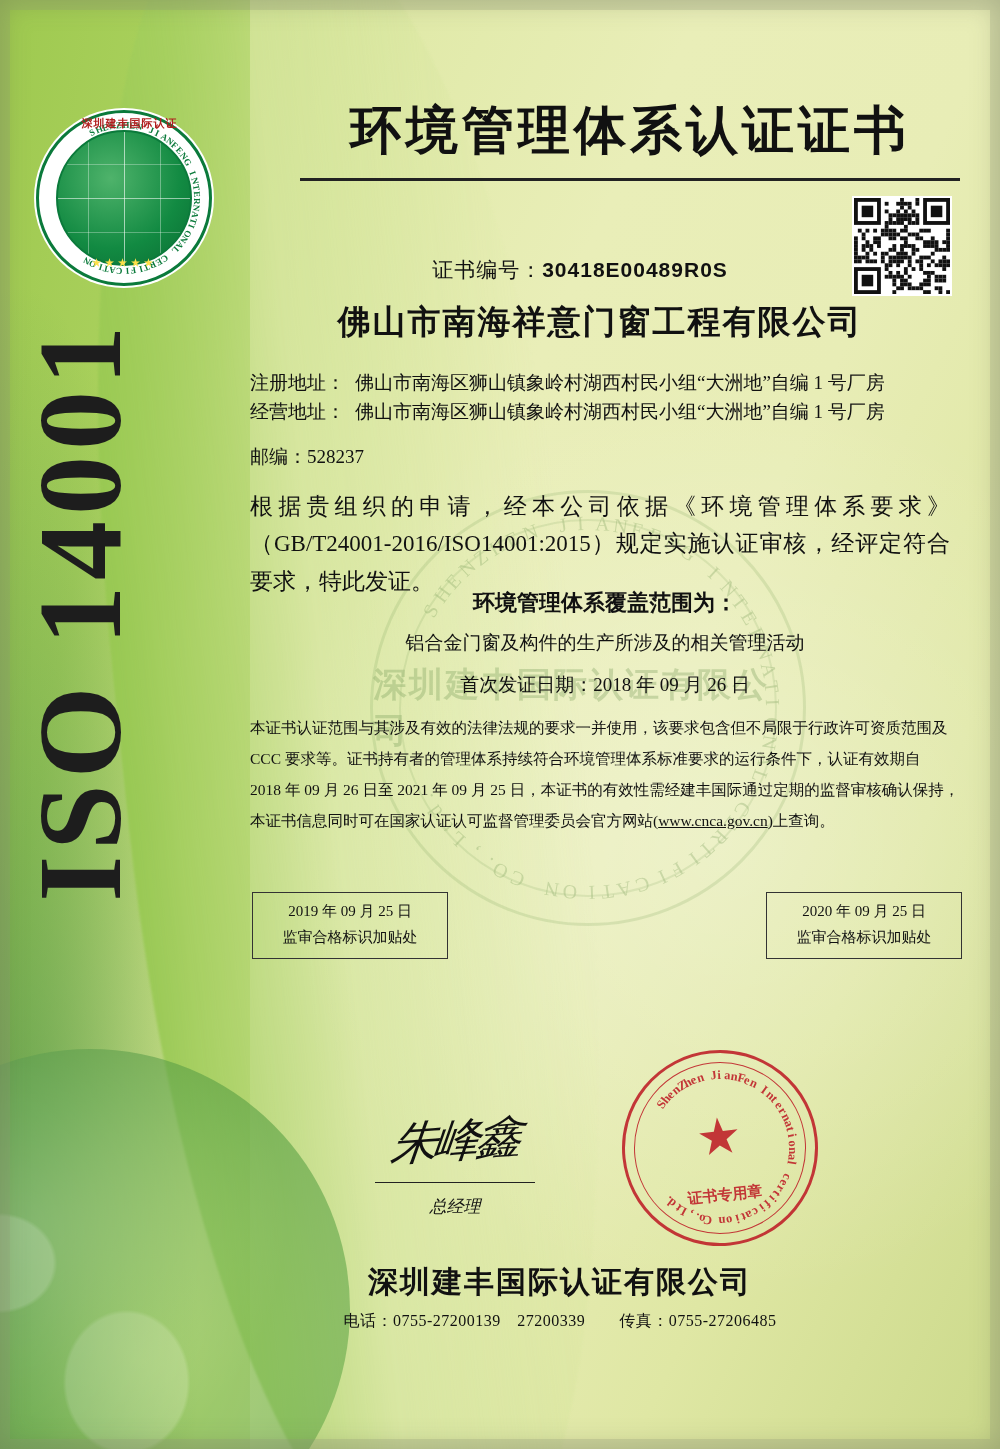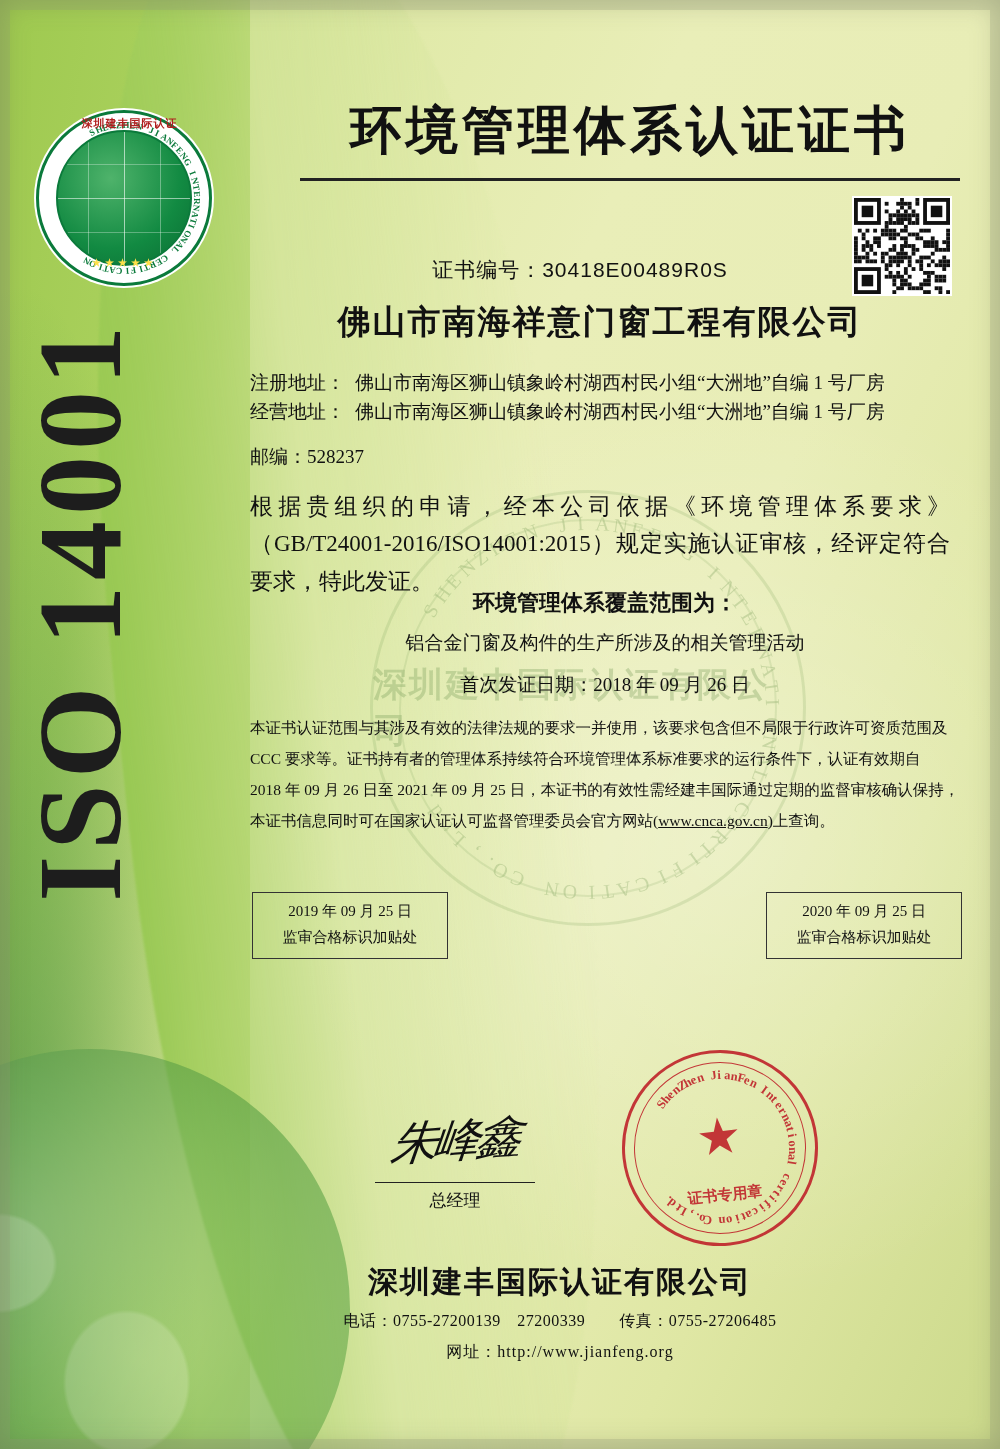--- a/index.html
+++ b/index.html
@@ -118,21 +118,21 @@
   .title-underline{position:absolute;left:300px;top:178px;width:660px;height:3px;background:#222;z-index:14;}
 
   
   .qr{position:absolute;right:48px;top:196px;width:96px;height:96px;z-index:14;background:#fff;padding:2px;}
   .qr canvas,.qr .qrgrid{display:block;width:100%;height:100%;}
 
   .certno{
     position:absolute;left:300px;top:256px;width:560px;text-align:center;
     font-size:21px;color:#111;z-index:14;letter-spacing:1px;
   }
-  .certno b{font-family:"Liberation Sans",sans-serif;font-weight:400;letter-spacing:1px;margin-top:13px;}
+  .certno b{font-family:"Liberation Sans",sans-serif;font-weight:700;letter-spacing:1px;margin-top:13px;}
 
   .company{
     position:absolute;left:250px;top:300px;width:700px;text-align:center;
     font-size:33px;font-weight:700;color:#111;z-index:14;letter-spacing:2px;
   }
 
   .addr{position:absolute;left:250px;top:368px;width:710px;z-index:14;font-size:19px;color:#111;line-height:1.55;}
   .addr .row{display:flex;gap:10px;}
   .addr .k{white-space:nowrap;}
   .post{position:absolute;left:250px;top:444px;width:710px;z-index:14;font-size:19px;color:#111;display:flex;}
@@ -158,21 +158,21 @@
   .stampbox{border:1.5px solid #333;padding:6px 12px 8px;text-align:center;font-size:15px;color:#111;line-height:1.7;width:170px;}
 
   .signature{
     position:absolute;left:330px;top:1110px;width:250px;text-align:center;z-index:14;
   }
   .sig-glyph{
     font-size:46px;color:#111;font-family:"DejaVu Serif",serif;font-style:italic;
     transform:skewX(-10deg) rotate(-4deg);letter-spacing:-4px;
   }
   .sig-line{margin-top:10px;border-top:1.5px solid #222;width:160px;margin-left:auto;margin-right:auto;}
-  .sig-title{margin-top:6px;font-size:17px;color:#111;}
+  .sig-title{margin-top:12px;font-size:17px;color:#111;font-style:italic;}
 
   
   .redseal{
     position:absolute;left:622px;top:1050px;width:190px;height:190px;border-radius:50%;
     border:3px solid #c0272d;z-index:16;opacity:.92;transform:rotate(-6deg);
   }
   .redseal:before{content:"";position:absolute;inset:9px;border-radius:50%;border:1.5px solid #c0272d;}
   .redseal .star{
     position:absolute;left:50%;top:44%;transform:translate(-50%,-50%);
     font-size:44px;color:#c0272d;line-height:1;
@@ -659,19 +659,16 @@
         </div>
       <div class="star">★</div>
       <div class="cn">证书专用章</div>
     </div>
 
     <div class="footer">
       <div class="cname">深圳建丰国际认证有限公司</div>
       <div class="line2">
         <span>电话：</span><span>0755-27200139　27200339</span><span class="sp"></span><span>传真：</span><span>0755-27206485</span>
       </div>
-      <div class="web">
-        <span>网址：</span><span>http://www.jianfeng.org</span>
-      </div>
     </div>
 
   </div>
 </div>
 
 </body></html>

